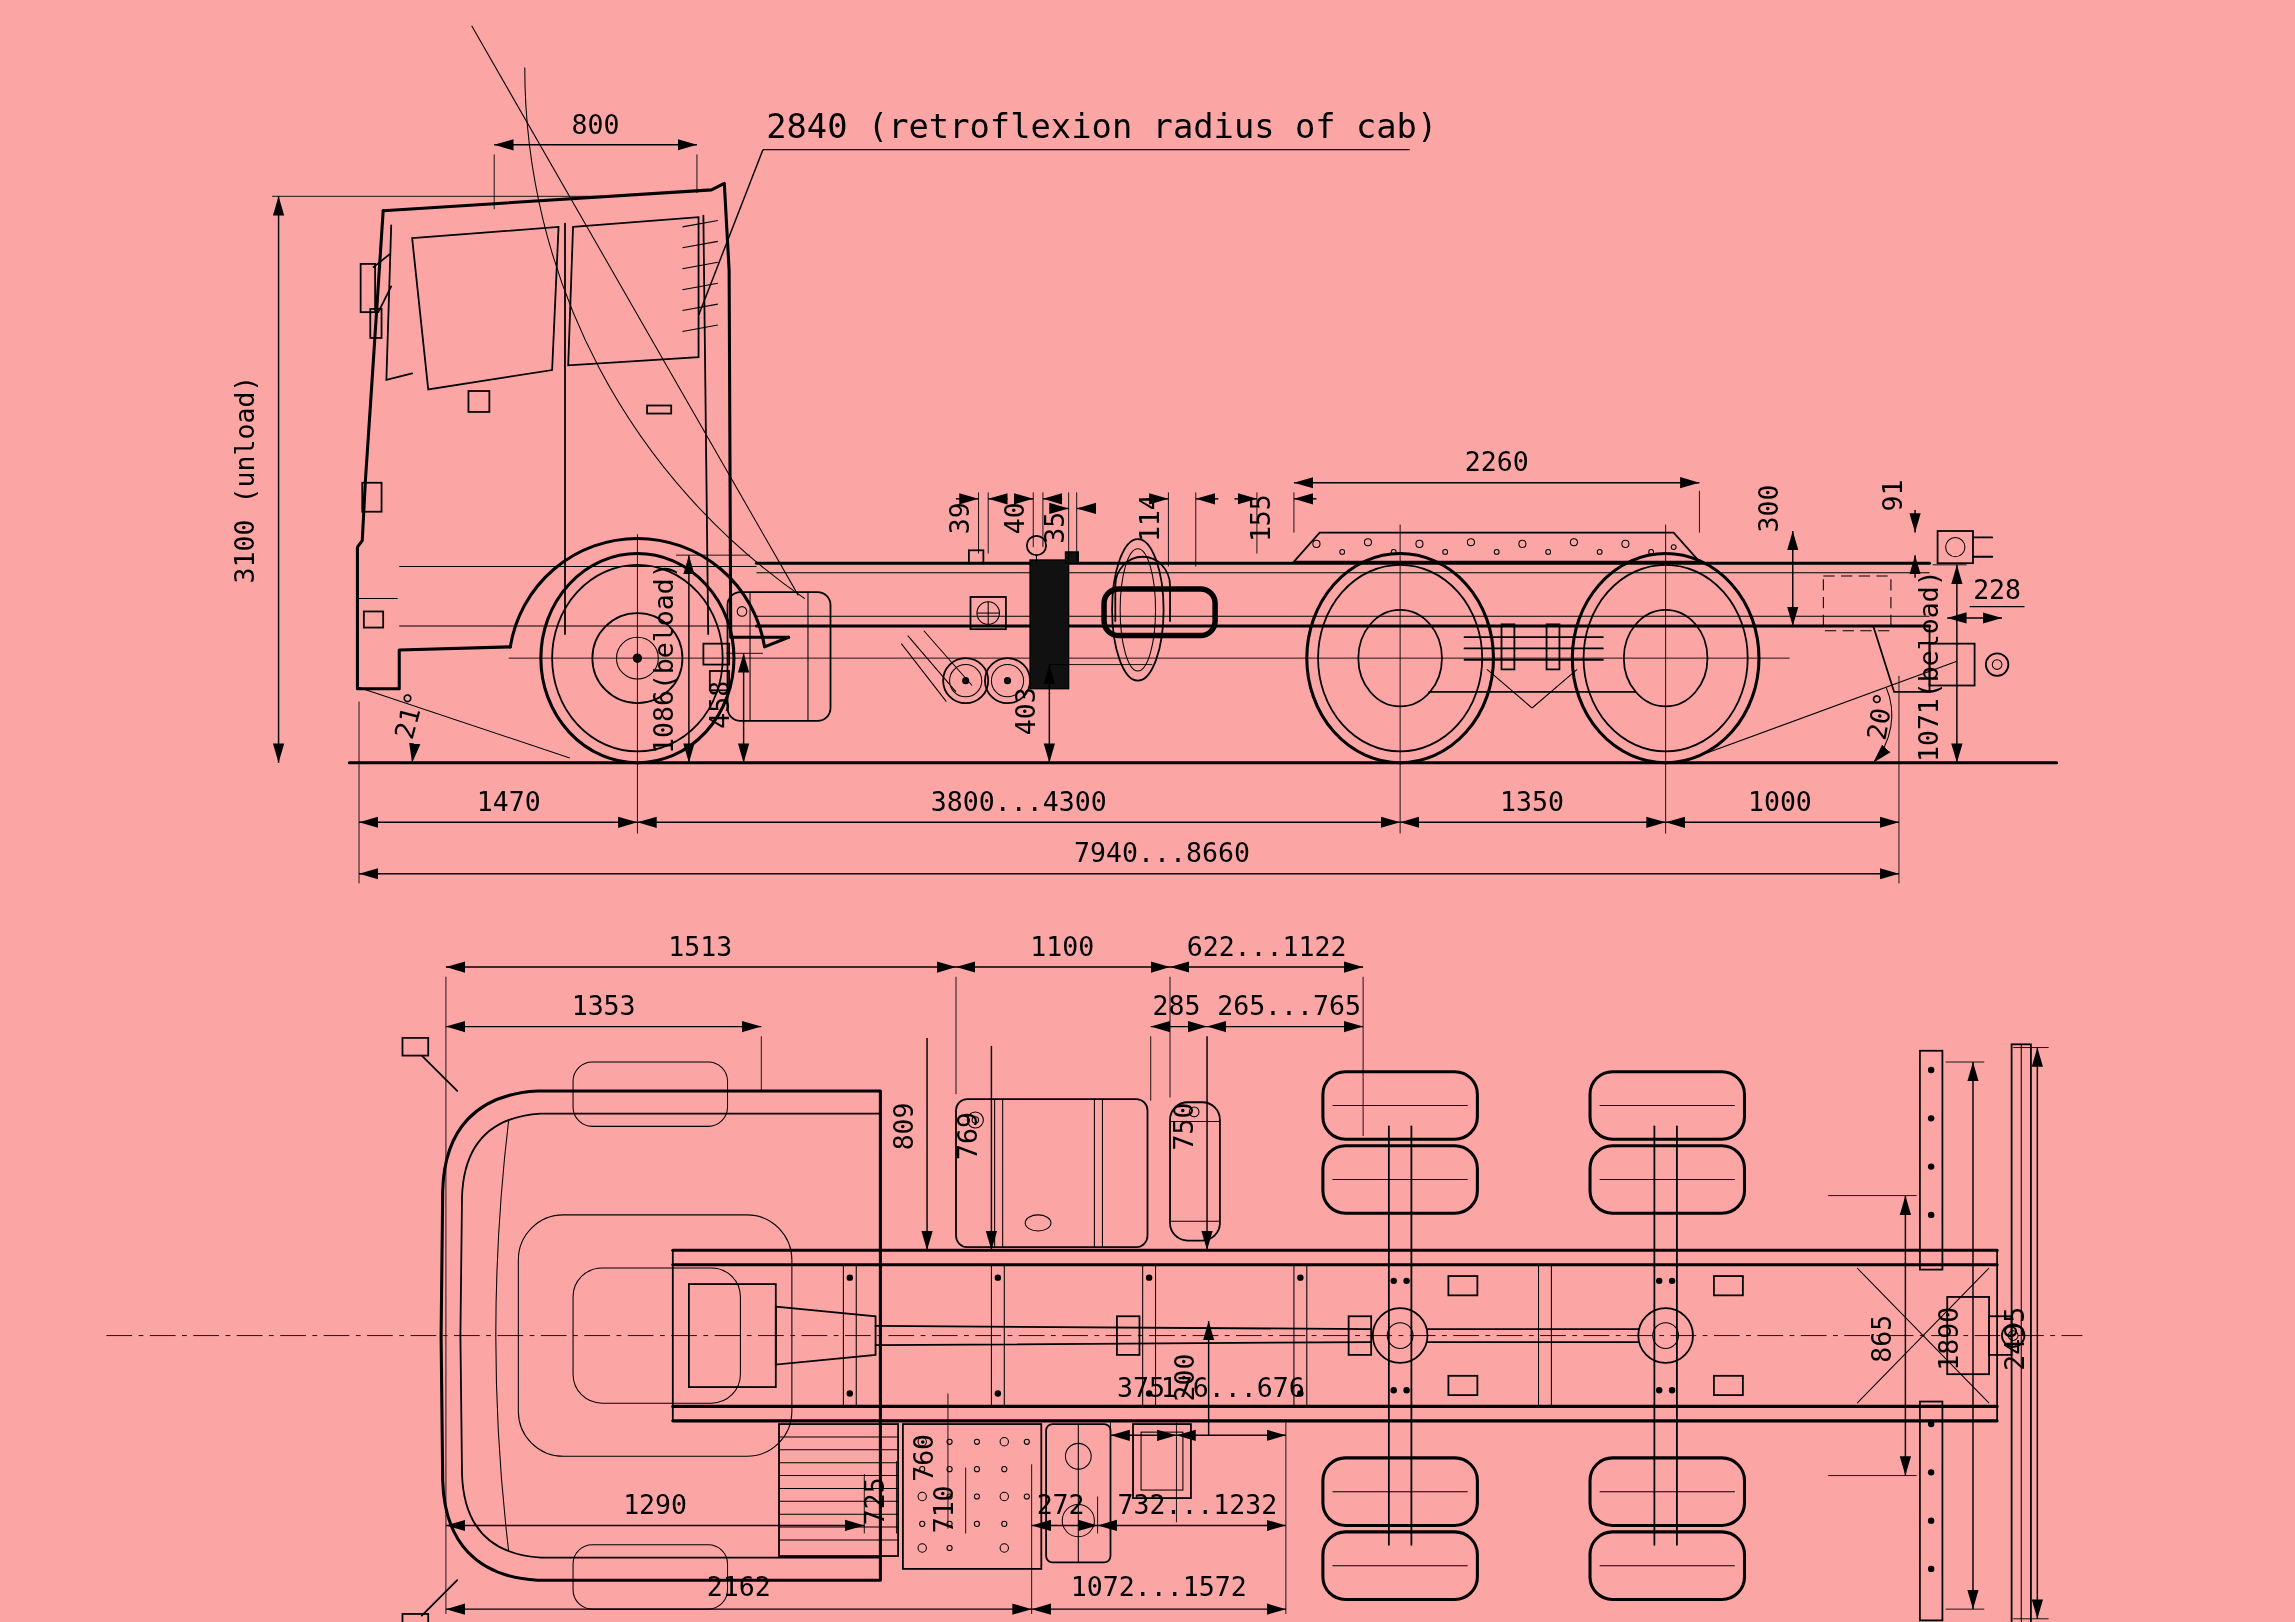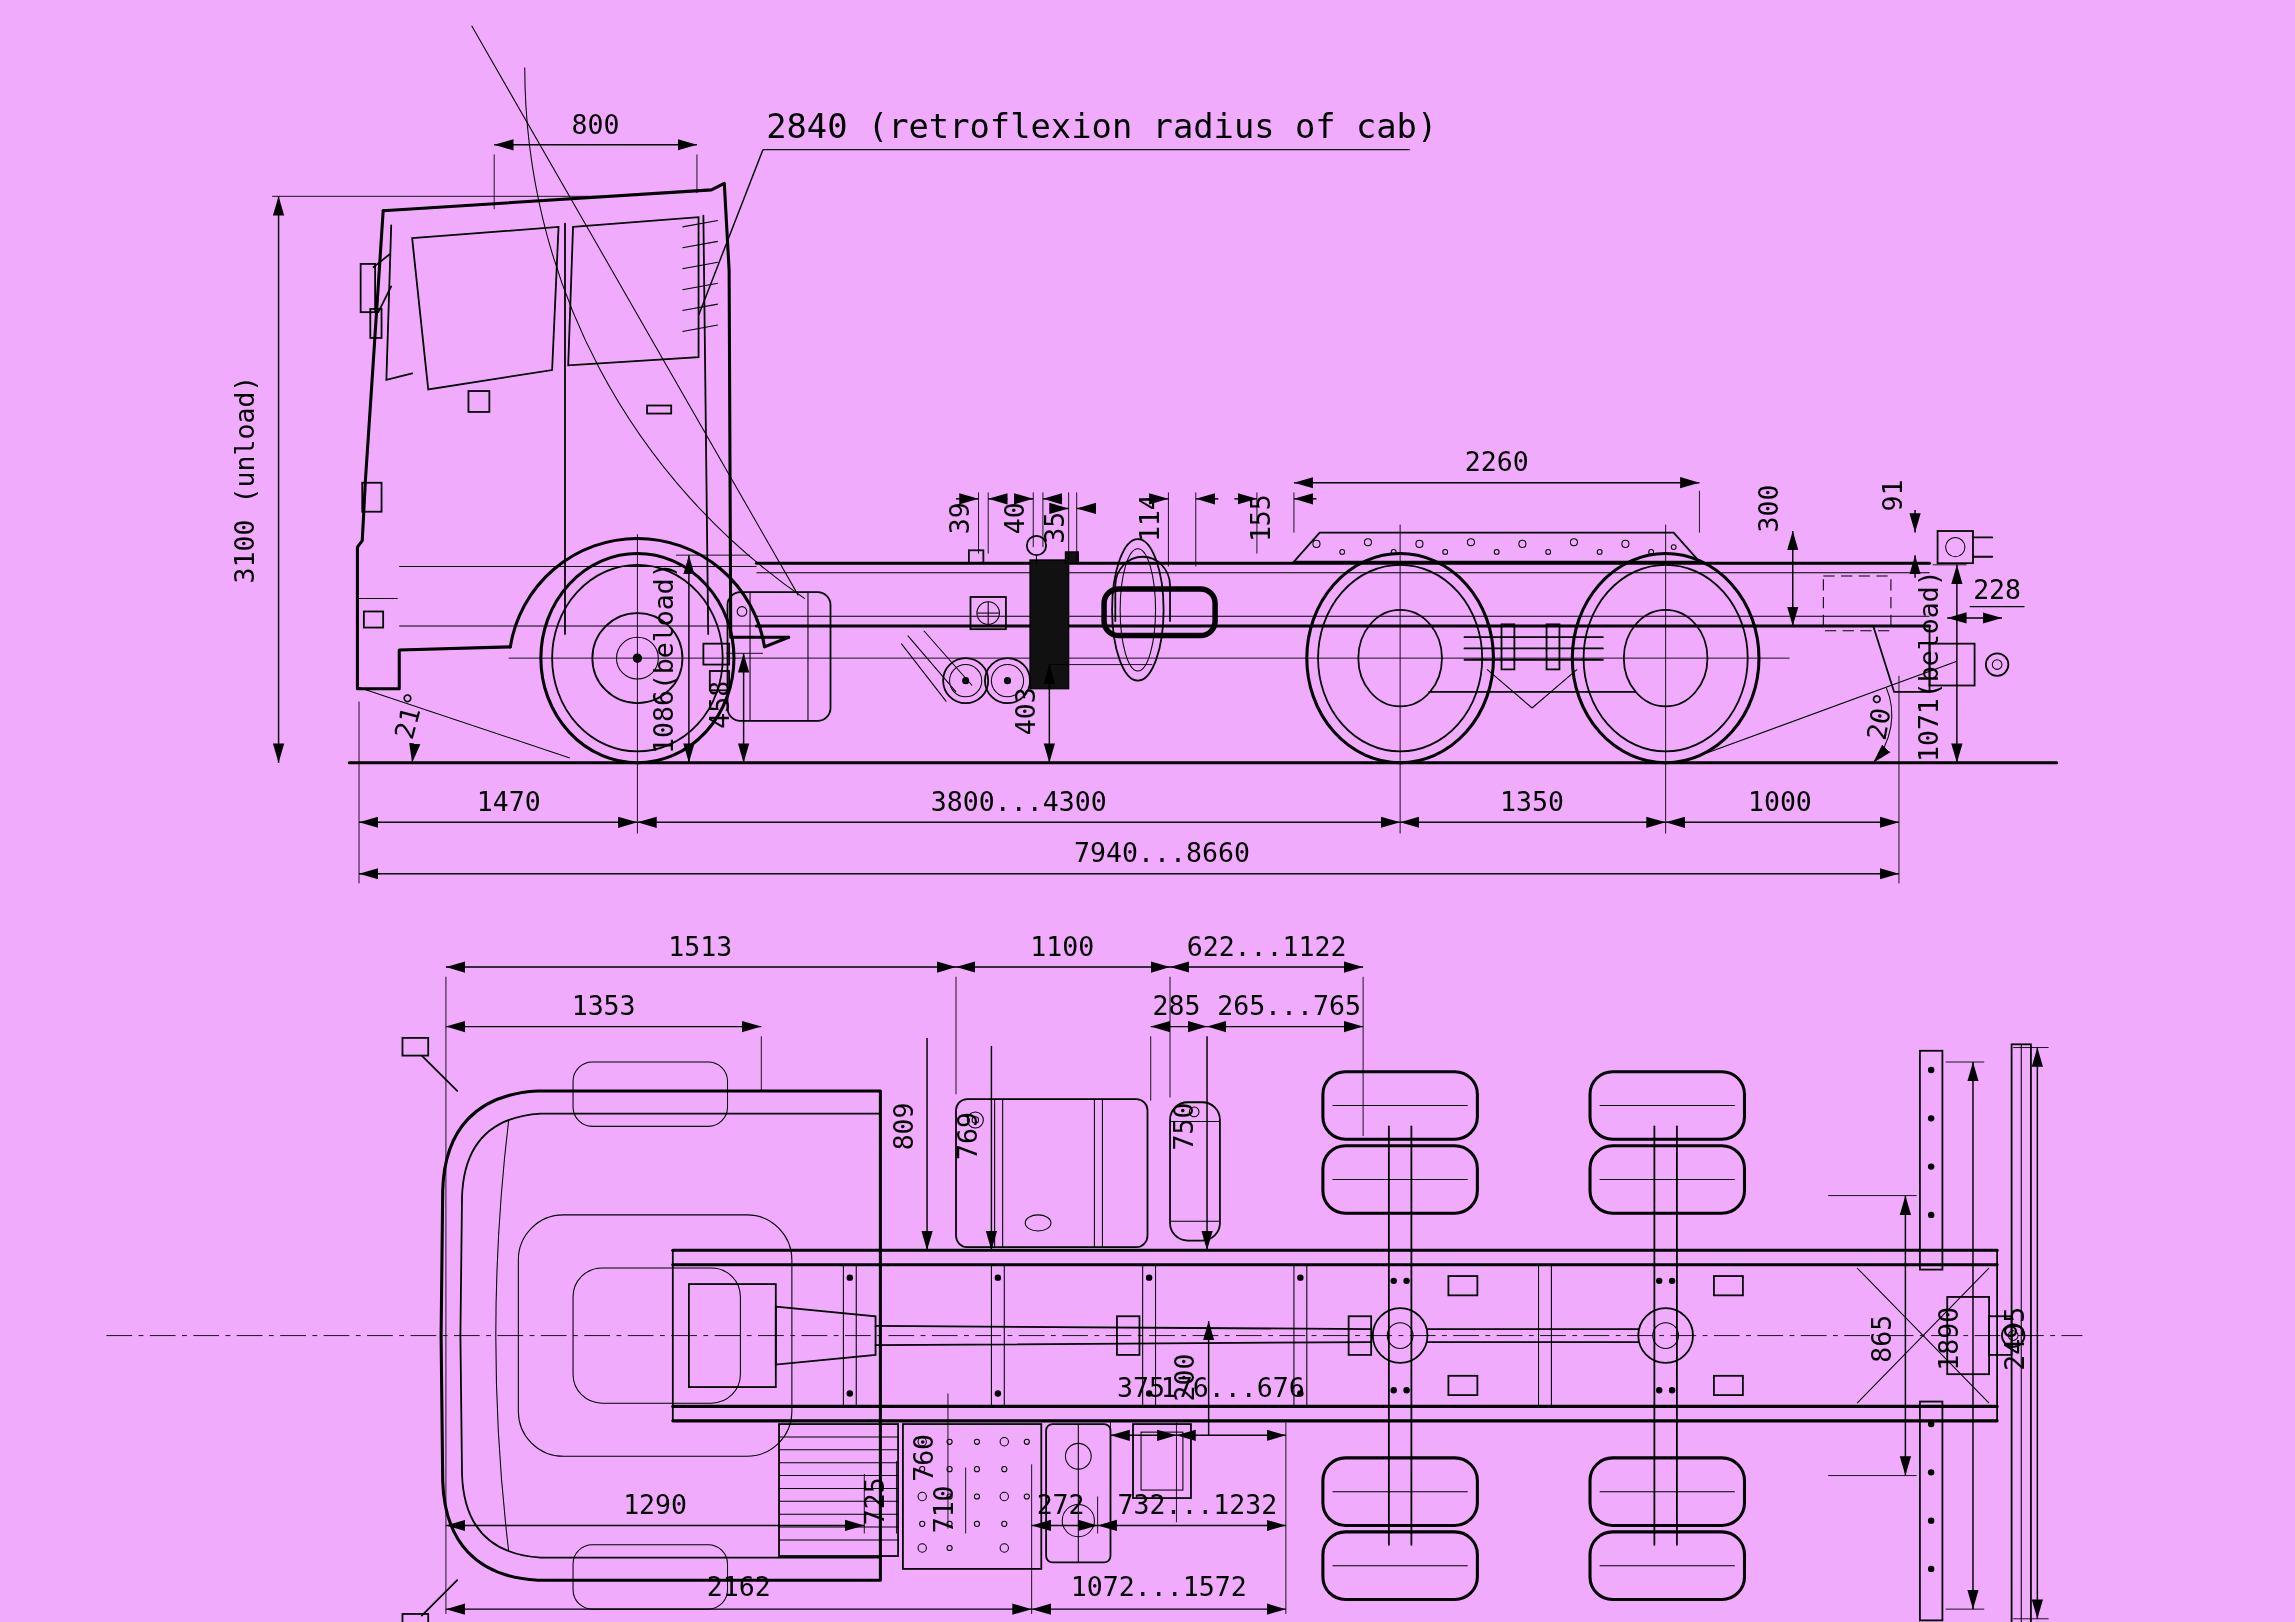--- a/index.html
+++ b/index.html
@@ -1,17 +1,17 @@
 <!DOCTYPE html>
 <html style="font-size:7.4px"><head>
 <meta charset="utf-8">
 <style>
   html,body{margin:0;padding:0;background:#ffffff;width:100%;height:100%;}
   body{font-family:"DejaVu Sans Mono", monospace;}
-  #stage{width:100vw;height:100vh;display:flex;align-items:center;justify-content:flex-end;background:#f0abfc;}
+  #stage{width:100vw;height:100vh;display:flex;align-items:center;justify-content:flex-end;background:#fca5a5;}
   svg{width:100%;height:100%;}
   .t{stroke:#000;stroke-width:1.9;fill:none;stroke-linecap:round;stroke-linejoin:round;}
   .m{stroke:#000;stroke-width:1.1;fill:none;stroke-linecap:round;}
   .f{stroke:#000;stroke-width:0.65;fill:none;}
   .d{stroke:#000;stroke-width:0.9;fill:none;}
   .x{stroke:#000;stroke-width:0.55;fill:none;}
   .dash{stroke-dasharray:7 4;}
   .cl{stroke-dasharray:16 4 3 4;}
   .blk{fill:#111;stroke:#000;stroke-width:0.8;}
   .bold{stroke:#000;stroke-width:3.4;fill:none;stroke-linejoin:round;}

